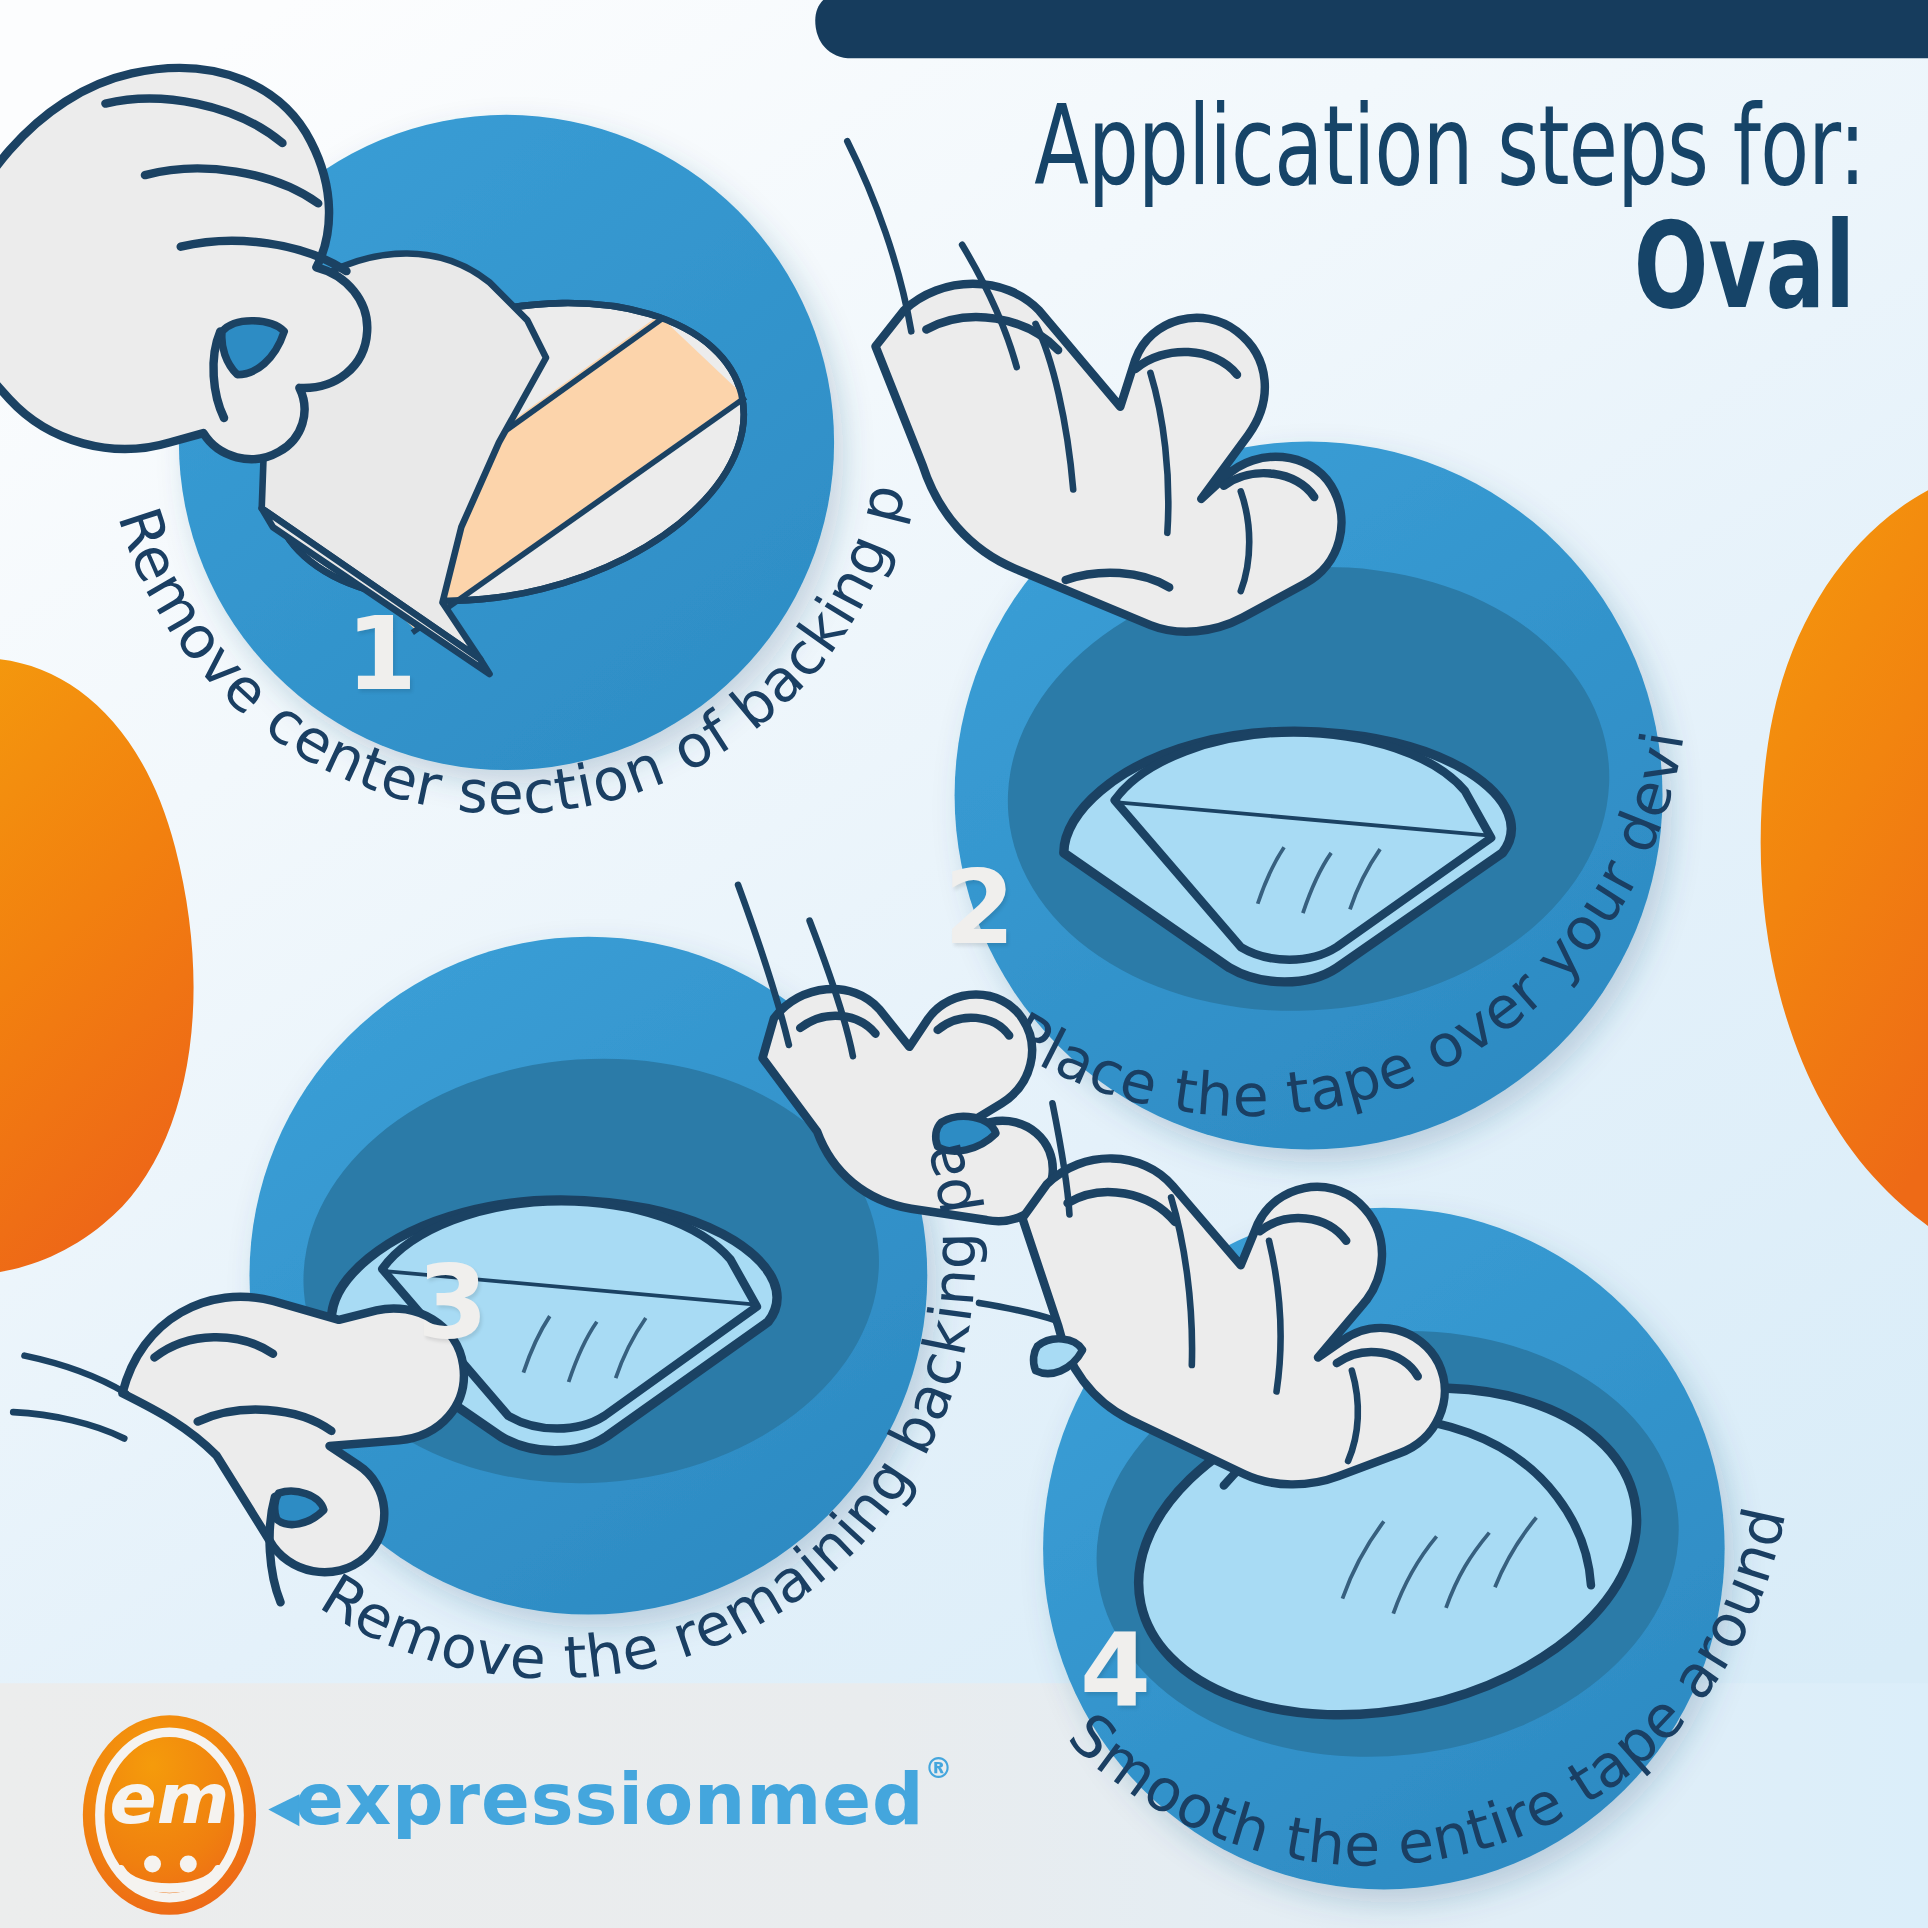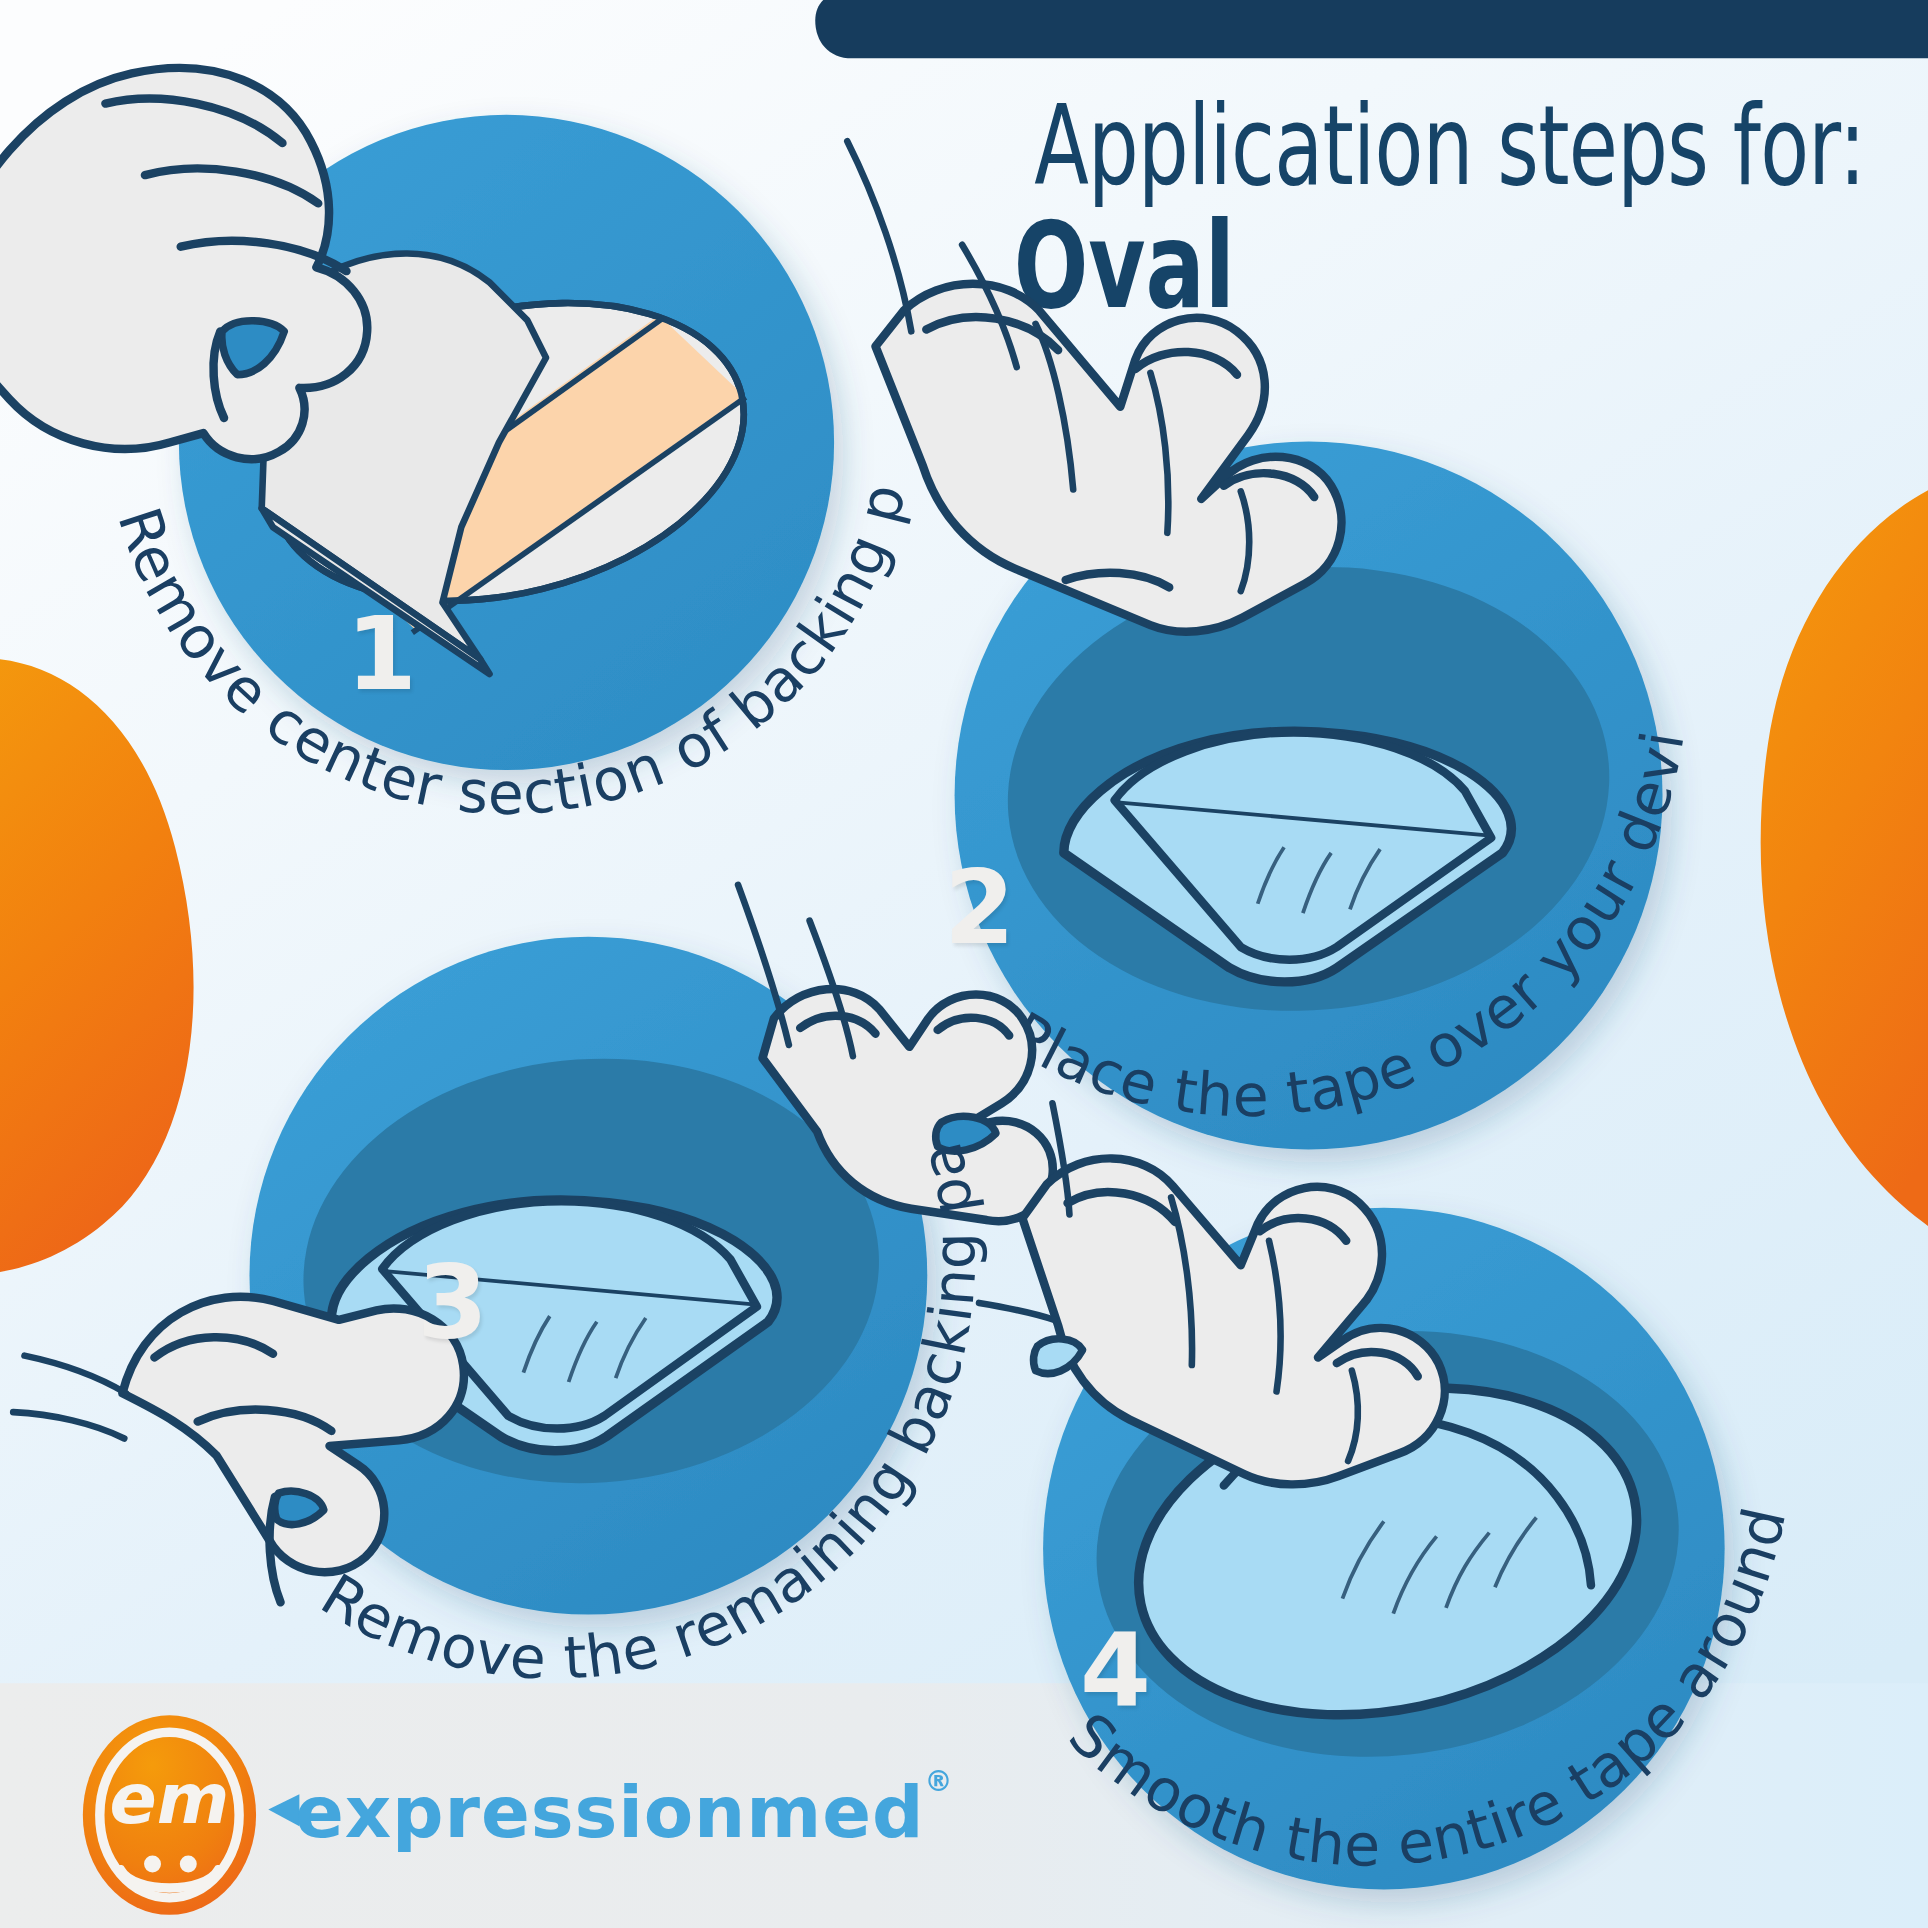--- a/index.html
+++ b/index.html
@@ -8,21 +8,21 @@
     font-family:"DejaVu Sans", sans-serif;
     background:#dff0fa;
   }
   #stage{position:absolute;inset:0;width:1928px;height:1928px;}
   .layer{position:absolute;inset:0;width:1928px;height:1928px;}
   svg.layer{display:block;}
 
   
   .title-wrap{
     position:absolute;left:829px;top:90px;width:1026px;
-    text-align:left;pointer-events:none;
+    text-align:right;pointer-events:none;
   }
   .title-line1{
     font-family:"DejaVu Sans Condensed","Liberation Sans", sans-serif;
     font-size:111px;line-height:1.0;font-weight:400;
     letter-spacing:-0.9px;
     color:#164468;
     transform:scaleX(0.80);transform-origin:right center;
     white-space:nowrap;
   }
   .title-line2{
@@ -48,21 +48,21 @@
   #num1{left:306px;top:603px;}
   #num2{left:904px;top:857px;}
   #num3{left:377px;top:1252px;}
   #num4{left:1040px;top:1620px;}
 
   
   .logo-word{
     position:absolute;left:295px;top:1757px;
     font-family:"DejaVu Sans","Liberation Sans",sans-serif;
     font-weight:700;font-size:72px;letter-spacing:0.9px;
-    color:#44a6dd;white-space:nowrap;margin-top:13px;
+    color:#44a6dd;white-space:nowrap;
   }
   .logo-word sup{font-size:28px;vertical-align:super;top:-21px;position:relative;}
 </style>
 </head>
 <body>
 
 <div id="stage">
 
   <svg class="layer" viewBox="0 0 2048 2048">
     <defs>

